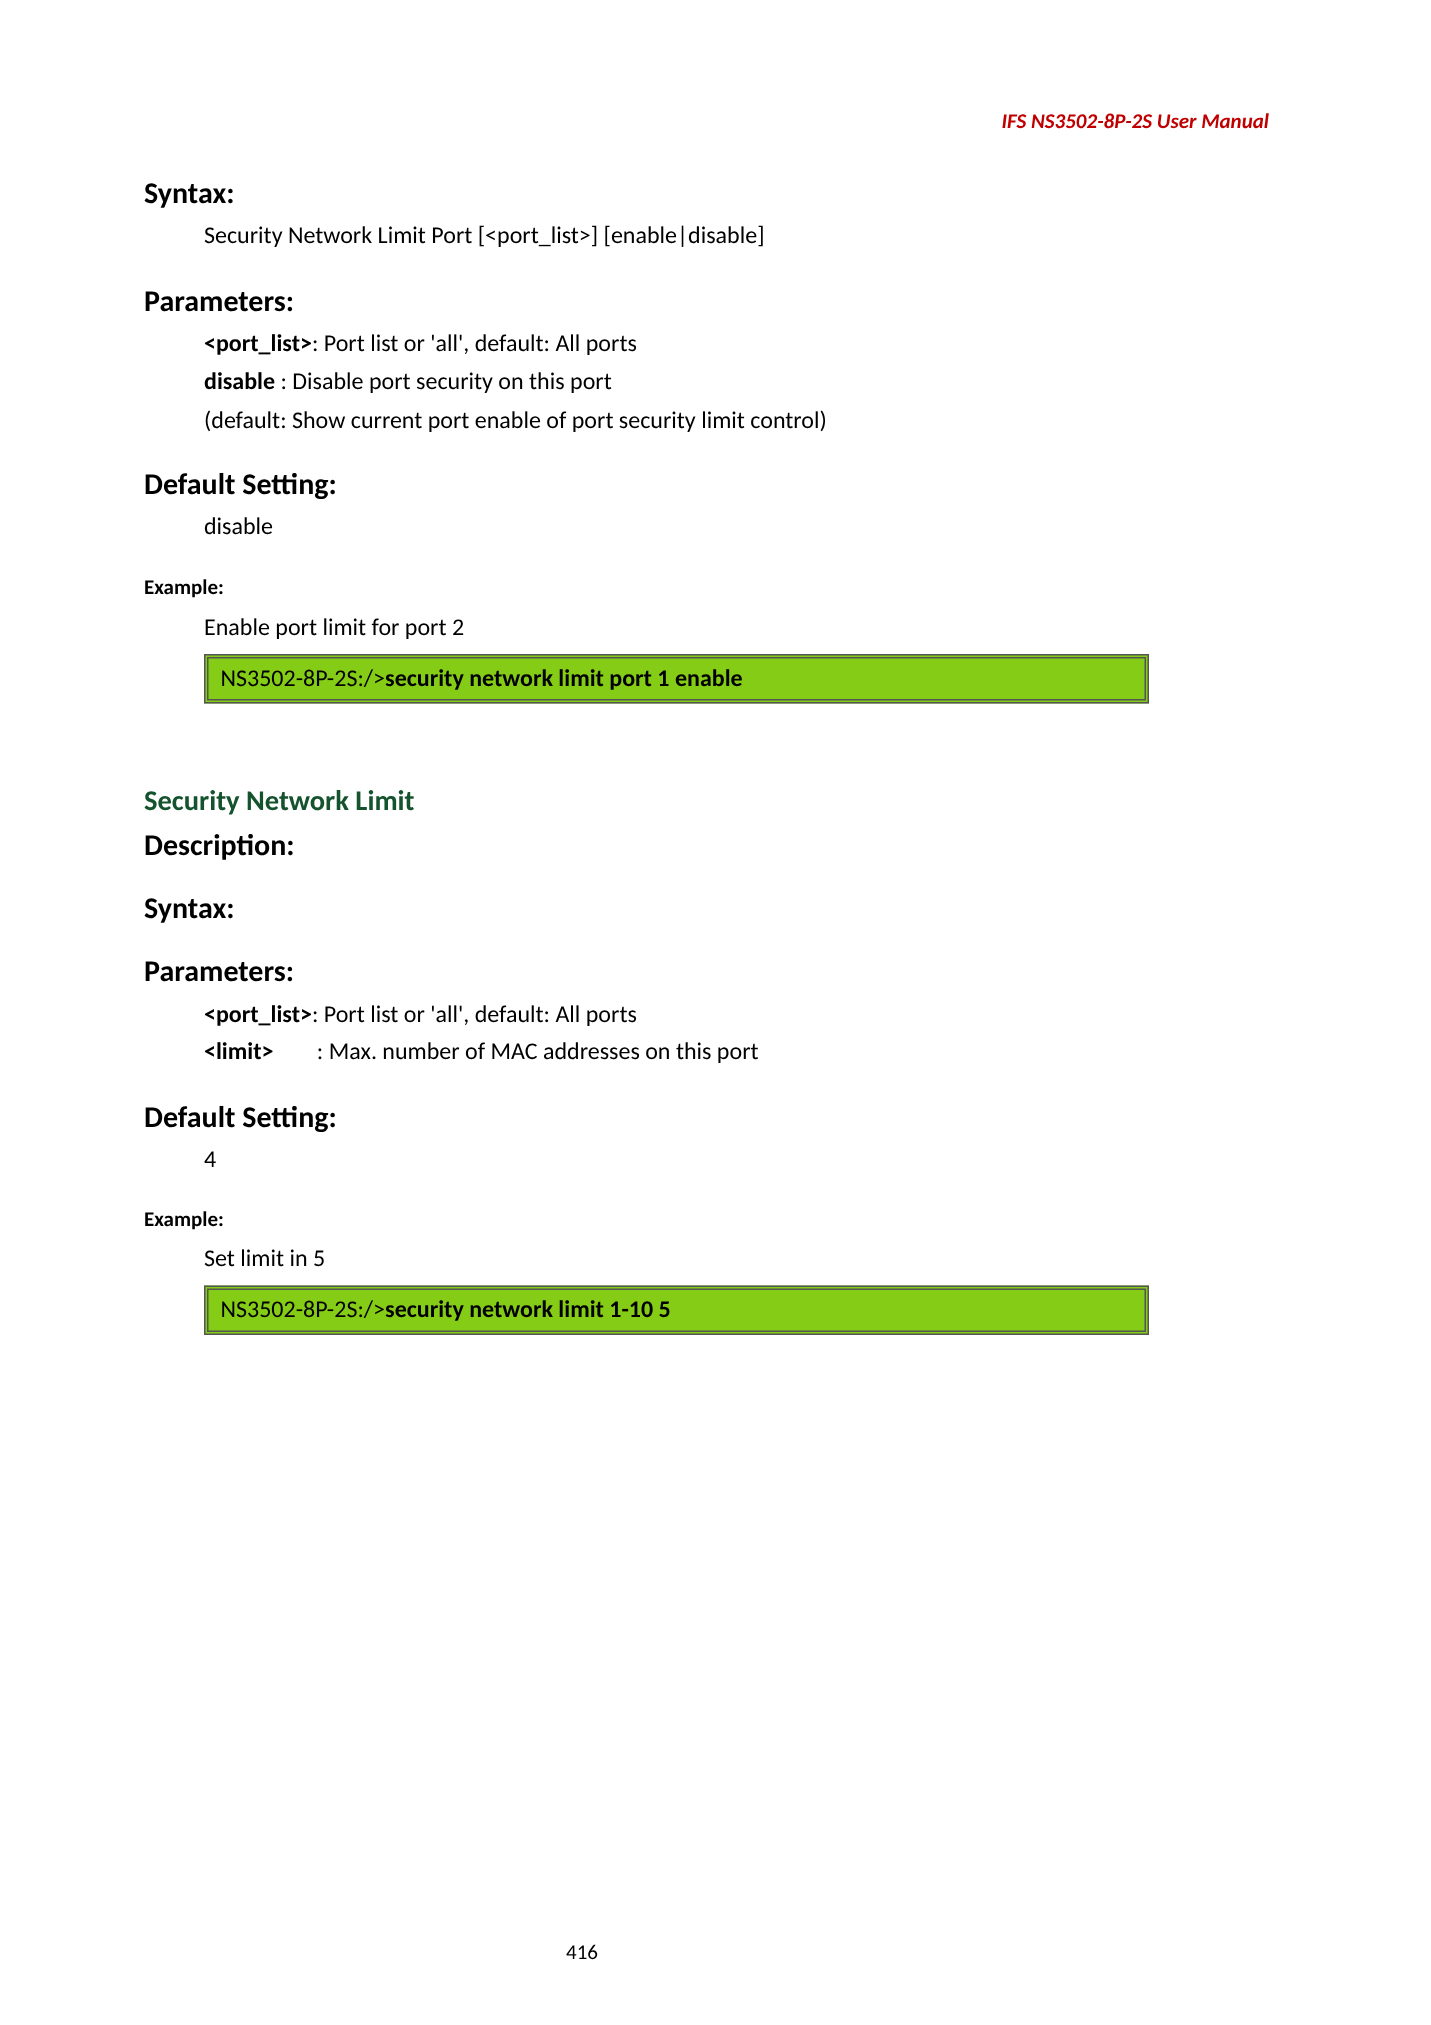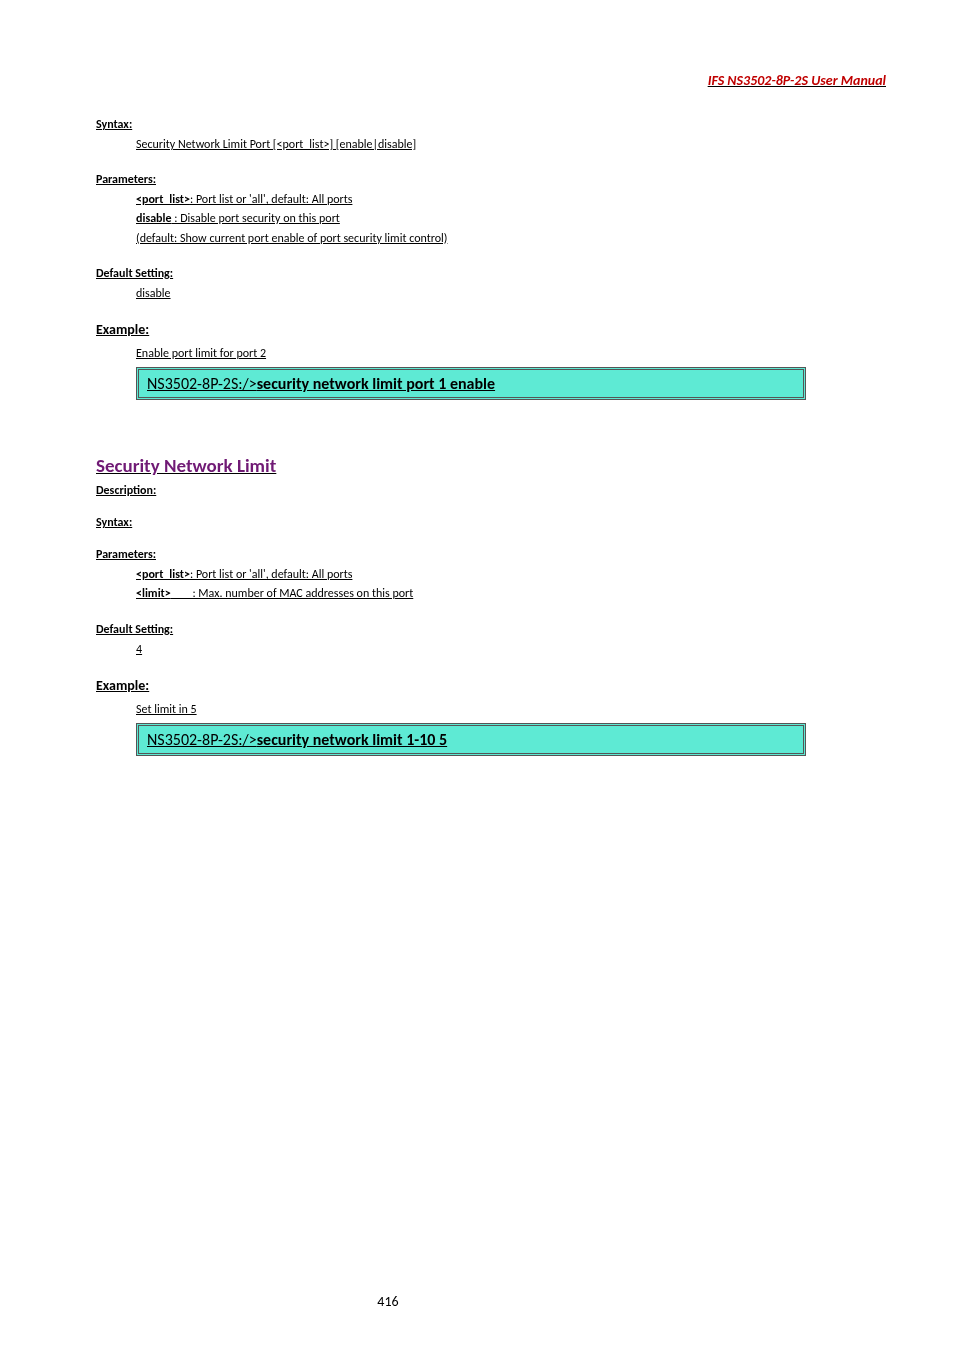--- a/index.html
+++ b/index.html
@@ -5,65 +5,64 @@
   * { margin: 0; padding: 0; box-sizing: border-box; }
   body {
     width: 954px;
     height: 1350px;
     background: #ffffff;
     font-family: Calibri, "Segoe UI", Arial, sans-serif;
     position: relative;
     color: #000000;
   }
   .page {
-    padding: 72px 68px 60px 96px;
-    text-decoration: underline;
+    padding: 72px 108px 60px 96px;
   }
   .header-right {
     text-align: right;
     color: #c00000;
     font-style: italic;
     font-weight: bold;
     font-size: 14px;
     margin-bottom: 28px;
   }
   .section-label {
     font-weight: bold;
-    font-size: 12px;
+    font-size: 20px;
     margin-bottom: 4px;
   }
   .indent {
     margin-left: 40px;
   }
   .line {
-    font-size: 12px;
+    font-size: 16px;
     line-height: 1.6;
   }
   .block {
     margin-bottom: 24px;
   }
   .block-sm {
     margin-bottom: 18px;
   }
   .example-label {
     font-weight: bold;
     font-size: 14px;
     margin-bottom: 6px;
   }
   .cmdbox {
     border: 3px double #555555;
-    background: #5eead4;
+    background: #84cc16;
     padding: 4px 8px;
     font-size: 16px;
     margin-left: 40px;
     margin-right: 80px;
     margin-top: 4px;
   }
   .h2-link {
-    color: #701a75;
+    color: #14532d;
     font-weight: bold;
     font-size: 19px;
     margin-bottom: 6px;
     margin-top: 54px;
   }
   .bold { font-weight: bold; }
   .page-number {
     position: absolute;
     bottom: 40px;
     left: 0;

